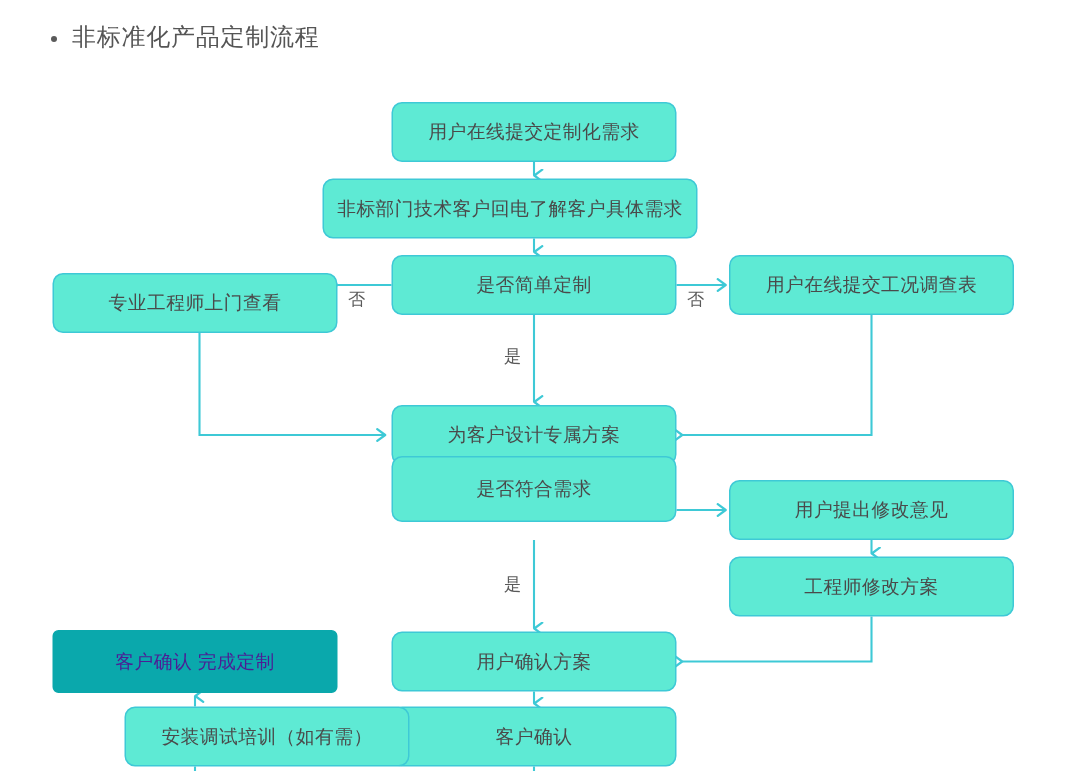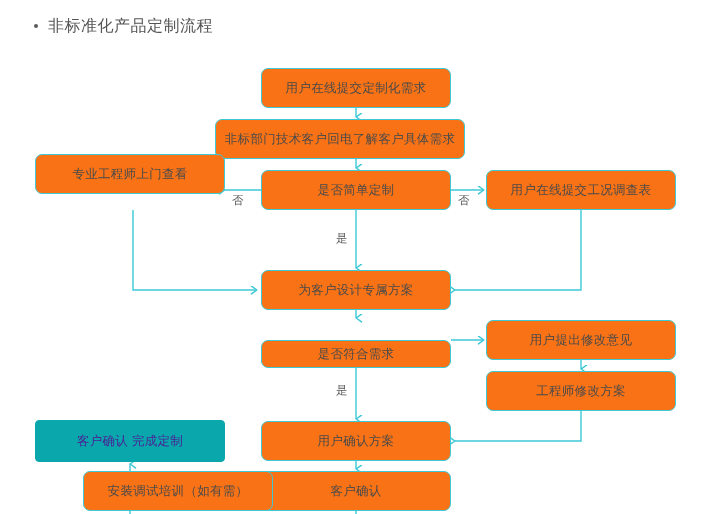--- a/index.html
+++ b/index.html
@@ -50,21 +50,21 @@
     top: 0;
     width: 720px;
     height: 514px;
     overflow: visible;
   }
   .nodebox {
     position: absolute;
     box-sizing: border-box;
     border: 1.4px solid #3ec9d6;
     border-radius: 7px;
-    background: #f97316;
+    background: #5eead4;
     display: flex;
     align-items: center;
     justify-content: center;
     text-align: center;
   }
   .nodebox .nodelabel {
     font-size: 12.5px;
     color: #4a4a4a;
     line-height: 1.2;
     white-space: nowrap;
@@ -138,33 +138,33 @@
   </div>
 
   <div class="nodebox" style="left:215px; top:119px; width:250px; height:40px;text-align:right;">
     <span class="nodelabel">非标部门技术客户回电了解客户具体需求</span>
   </div>
 
   <div class="nodebox" style="left:261px; top:170px; width:190px; height:40px;">
     <span class="nodelabel">是否简单定制</span>
   </div>
 
-  <div class="nodebox" style="left:35px; top:154px; width:190px; height:40px;">
+  <div class="nodebox" style="left:35px; top:182px; width:190px; height:40px;">
     <span class="nodelabel">专业工程师上门查看</span>
   </div>
 
   <div class="nodebox" style="left:486px; top:170px; width:190px; height:40px;">
     <span class="nodelabel">用户在线提交工况调查表</span>
   </div>
 
   <div class="nodebox" style="left:261px; top:270px; width:190px; height:40px;">
     <span class="nodelabel">为客户设计专属方案</span>
   </div>
 
-  <div class="nodebox" style="left:261px; top:340px; width:190px; height:28px;">
+  <div class="nodebox" style="left:261px; top:304px; width:190px; height:44px;">
     <span class="nodelabel">是否符合需求</span>
   </div>
 
   <div class="nodebox" style="left:486px; top:320px; width:190px; height:40px;">
     <span class="nodelabel">用户提出修改意见</span>
   </div>
 
   <div class="nodebox" style="left:486px; top:371px; width:190px; height:40px;">
     <span class="nodelabel">工程师修改方案</span>
   </div>

